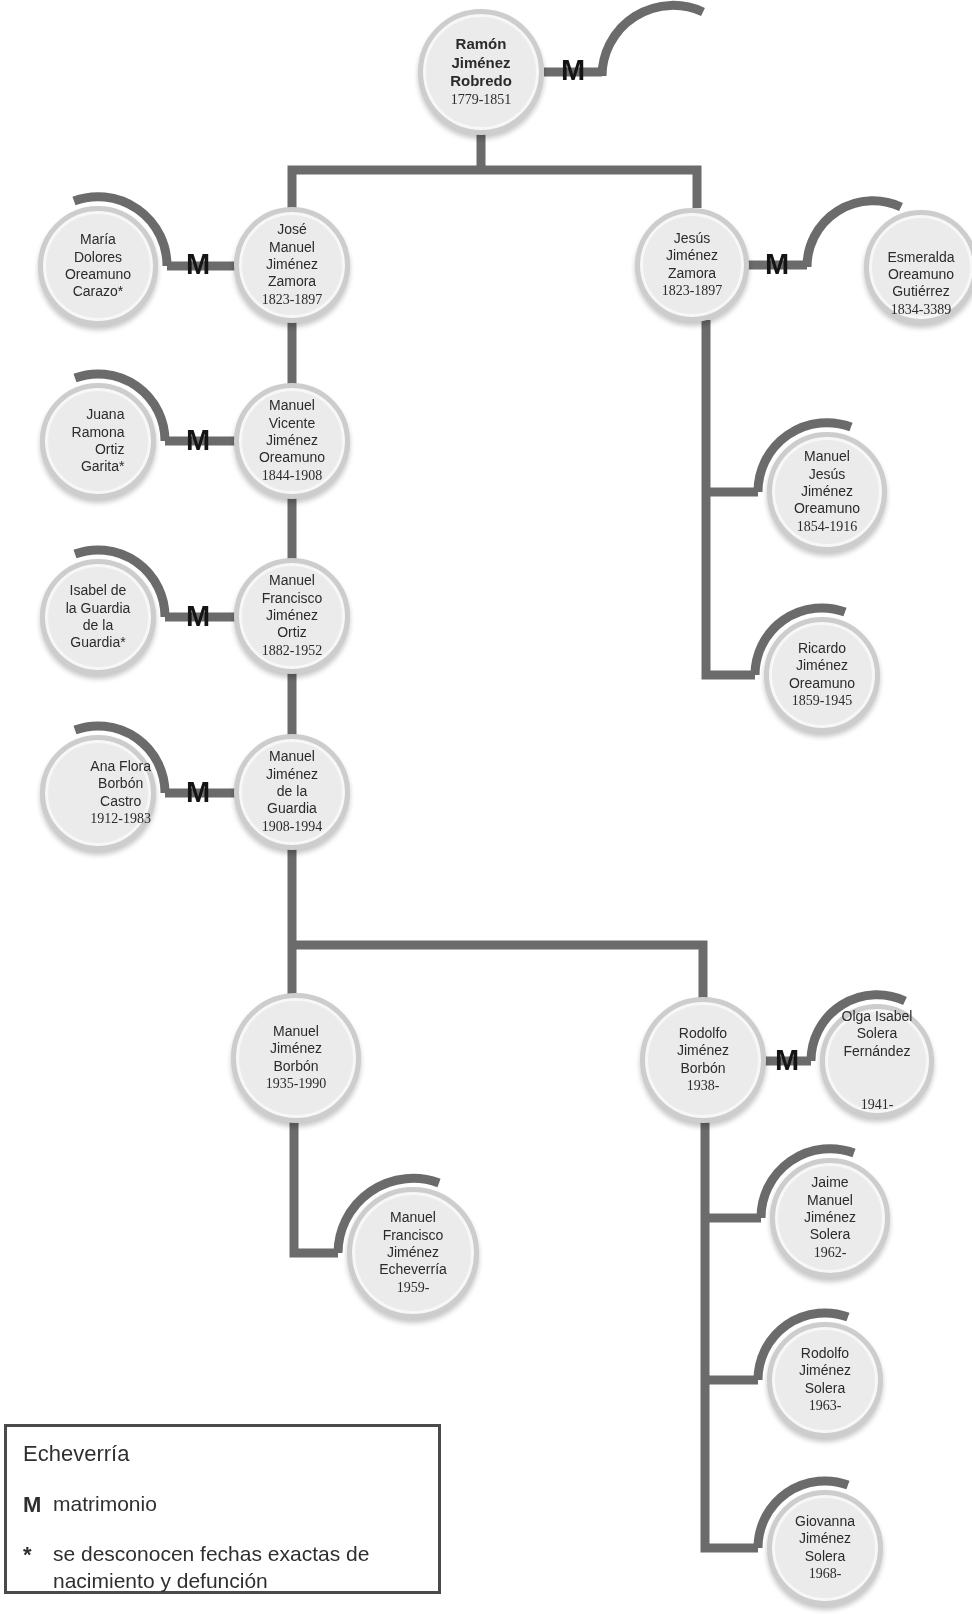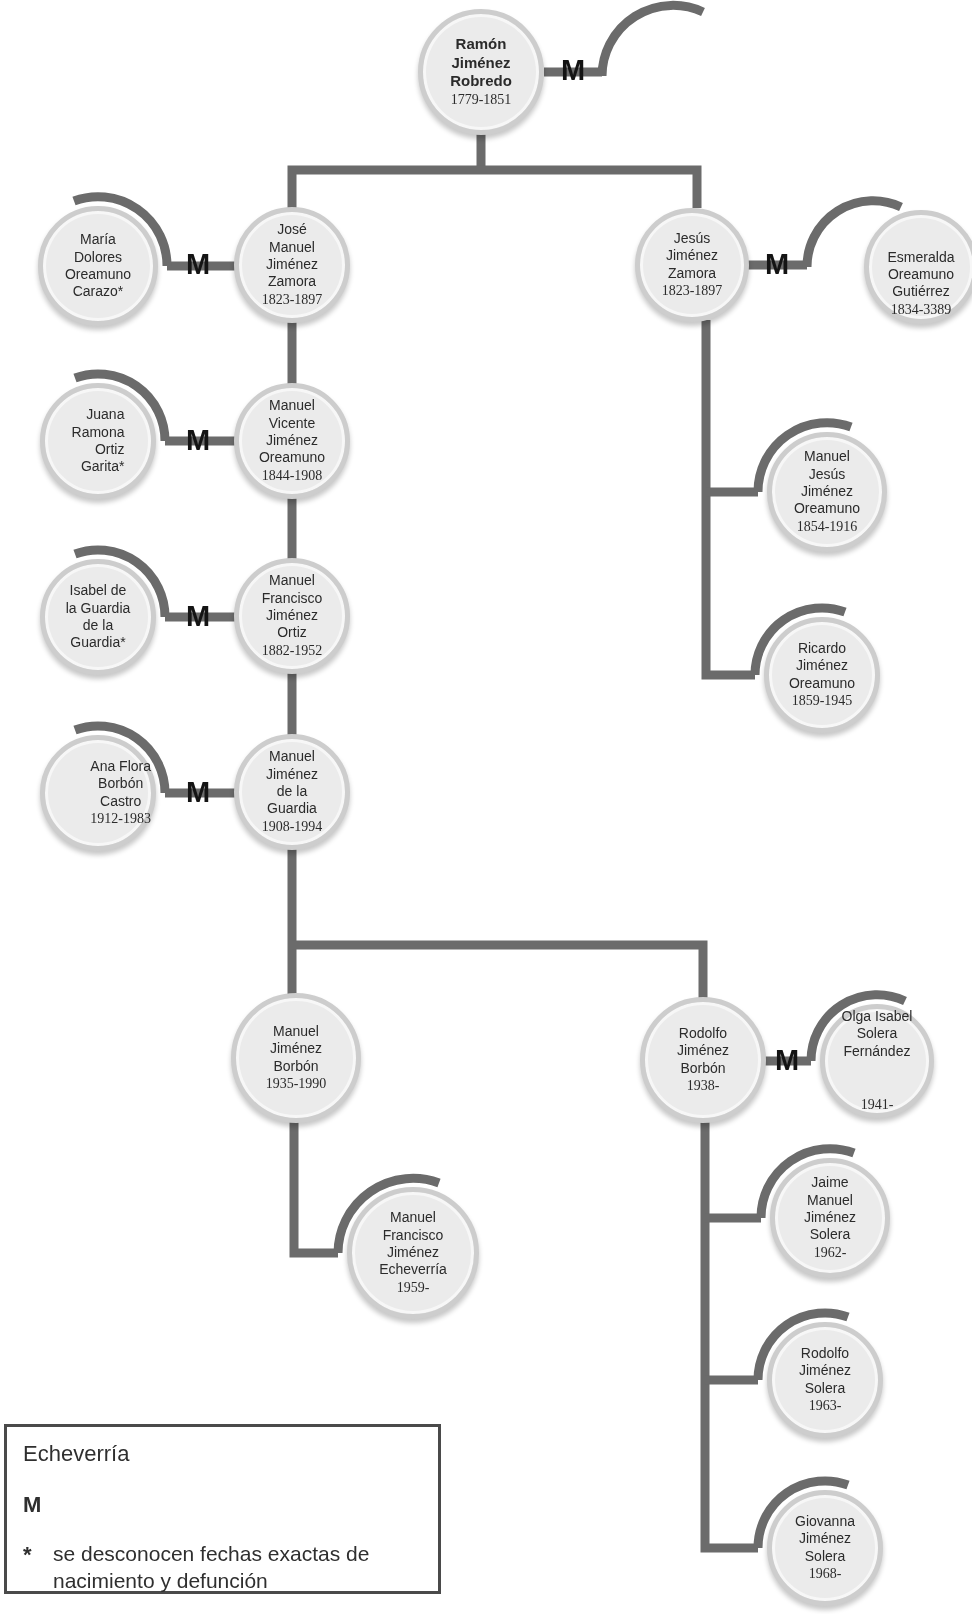--- a/index.html
+++ b/index.html
@@ -212,20 +212,21 @@
   <span class="m-symbol" style="left:762px;top:250px;">M</span>
   <span class="m-symbol" style="left:183px;top:426px;">M</span>
   <span class="m-symbol" style="left:183px;top:602px;">M</span>
   <span class="m-symbol" style="left:183px;top:778px;">M</span>
   <span class="m-symbol" style="left:772px;top:1046px;">M</span>
 
   <div id="legend">
     <div class="legend-title">Echeverría</div>
     <div class="legend-row">
       <span class="legend-symbol">M</span>
+      <span class="legend-label">matrimonio</span>
     </div>
     <div class="legend-row">
       <span class="legend-symbol">*</span>
       <span class="legend-label">se desconocen fechas exactas de nacimiento y defunción</span>
     </div>
   </div>
 
 </div>
 
 </body></html>

